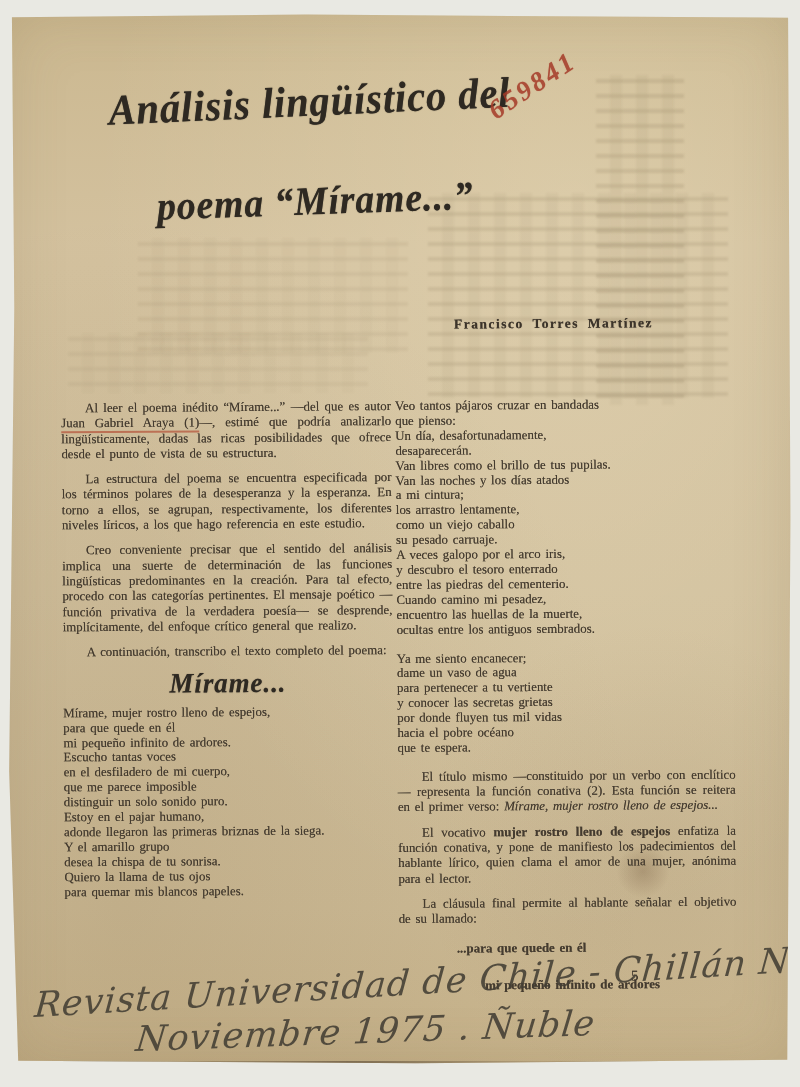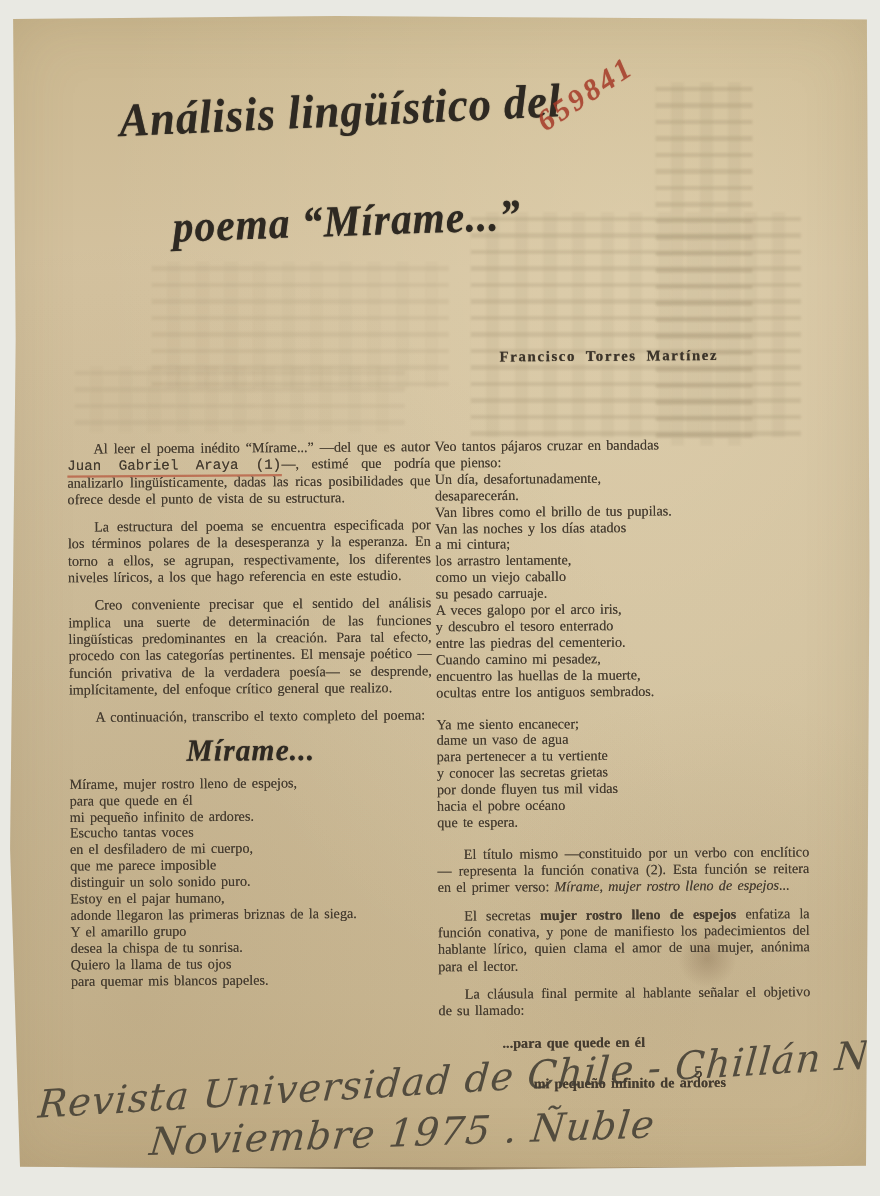--- a/index.html
+++ b/index.html
@@ -57,21 +57,21 @@
     font-weight:bold;font-size:13.5px;letter-spacing:1.5px;word-spacing:4px;
     color:#3c342a;text-shadow:0 0 .7px rgba(60,52,42,.8);white-space:nowrap;
   }
   .col{
     position:absolute;top:386px;font-size:12.9px;line-height:15.3px;
     text-align:justify;text-shadow:0 0 .6px rgba(68,59,47,.75);word-spacing:1.5px;
   }
   .col-left{left:54px;width:330px;}
   .col-right{left:388px;width:338px;}
   .col p{margin:0 0 10px 0;text-indent:24px;}
-  .red-underline{border-bottom:2px solid rgba(178,72,48,.65);padding-bottom:1px;font-family:Liberation Mono, monospace;}
+  .red-underline{border-bottom:2px solid rgba(178,72,48,.65);padding-bottom:1px;}
   .bold-phrase{font-weight:bold;}
   .italic-phrase{font-style:italic;}
   .poem-title{
     font-weight:bold;font-style:italic;font-size:28px;text-align:center;
     margin:16px 0 14px 0;color:#2e2922;letter-spacing:1px;
     text-shadow:0 0 1px rgba(46,41,34,.7);transform:scaleX(.96);
   }
   .poem-block{margin:0;}
   .poem-line{line-height:14.9px;white-space:nowrap;text-align:left;}
   .stanza-gap{height:14px;}
@@ -153,21 +153,21 @@
           <div class="poem-line">Ya me siento encanecer;</div>
           <div class="poem-line">dame un vaso de agua</div>
           <div class="poem-line">para pertenecer a tu vertiente</div>
           <div class="poem-line">y conocer las secretas grietas</div>
           <div class="poem-line">por donde fluyen tus mil vidas</div>
           <div class="poem-line">hacia el pobre océano</div>
           <div class="poem-line">que te espera.</div>
         </div>
       <div class="stanza-gap"></div>
       <p><span>El título mismo —constituido por un verbo con enclítico— representa la función conativa (2). Esta función se reitera en el primer verso: </span><span class="italic-phrase">Mírame, mujer rostro lleno de espejos...</span></p>
-      <p><span>El secretas </span><span class="bold-phrase">mujer rostro lleno de espejos</span><span> enfatiza la función conativa, y pone de manifiesto los padecimientos del hablante lírico, quien clama el amor de una mujer, anónima para el lector.</span></p>
+      <p><span>El vocativo </span><span class="bold-phrase">mujer rostro lleno de espejos</span><span> enfatiza la función conativa, y pone de manifiesto los padecimientos del hablante lírico, quien clama el amor de una mujer, anónima para el lector.</span></p>
       <p>La cláusula final permite al hablante señalar el objetivo de su llamado:</p>
       <div class="quote-block">
         <div class="quote-line-1">...para que quede en él</div>
         <div class="quote-line-2">mi pequeño infinito de ardores</div>
       </div>
     </div>
 
     <div class="page-number">5</div>
   </div>
 

